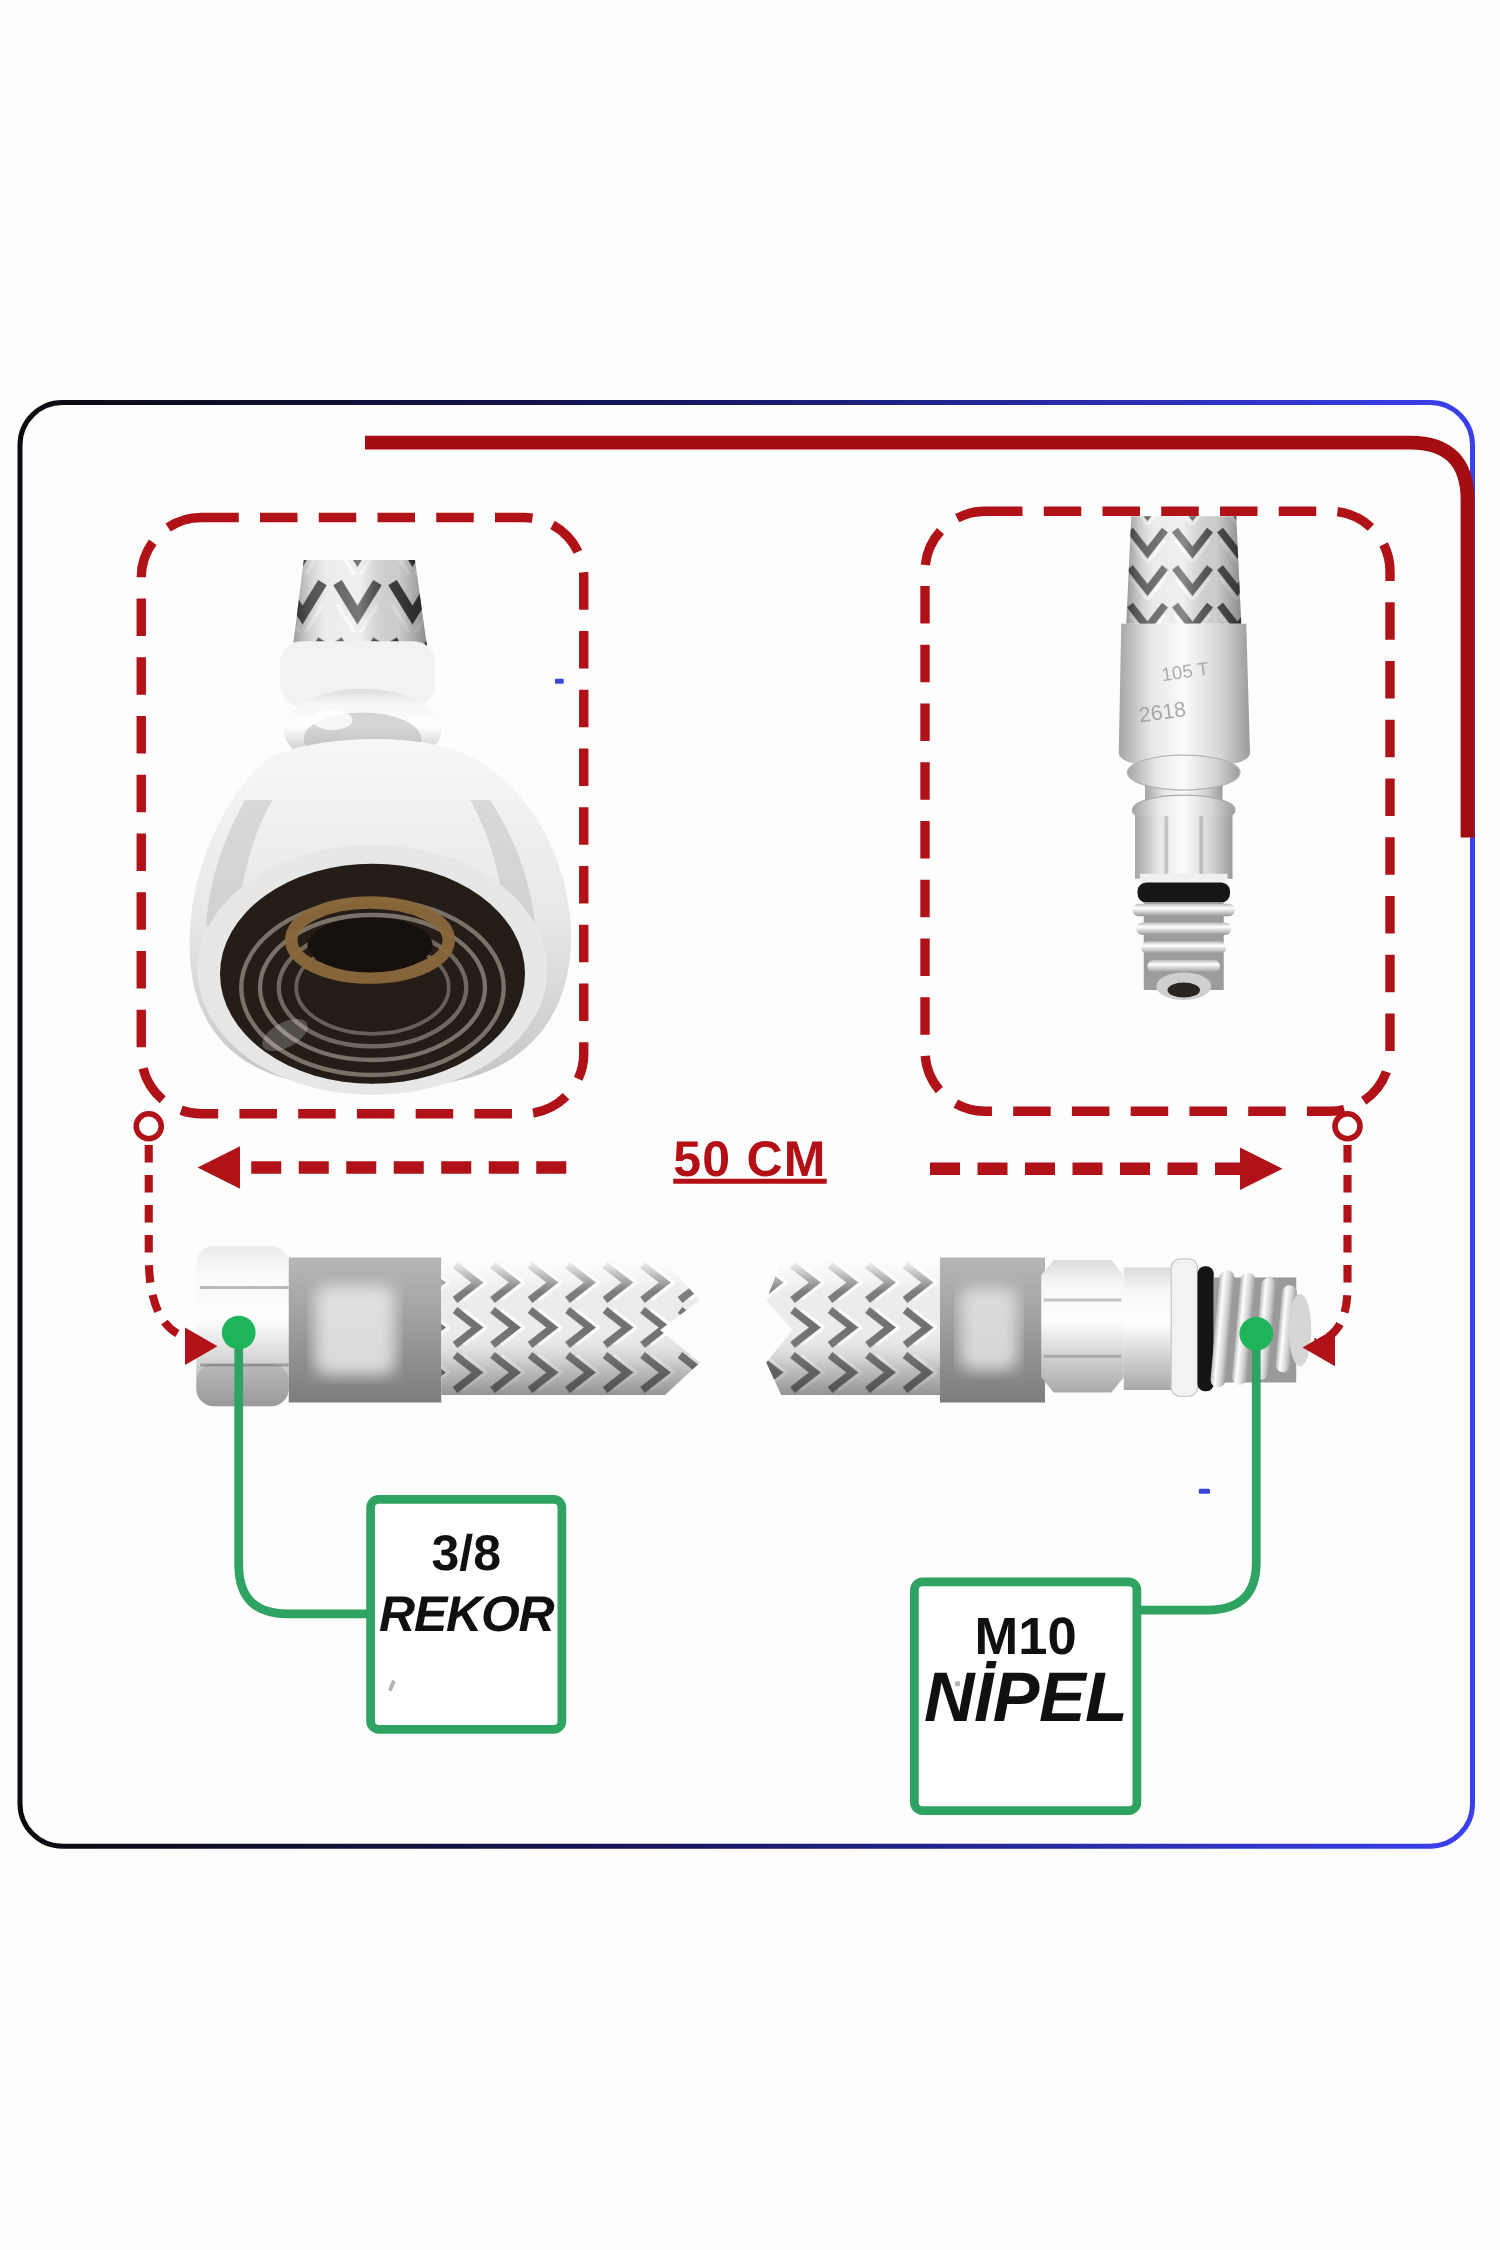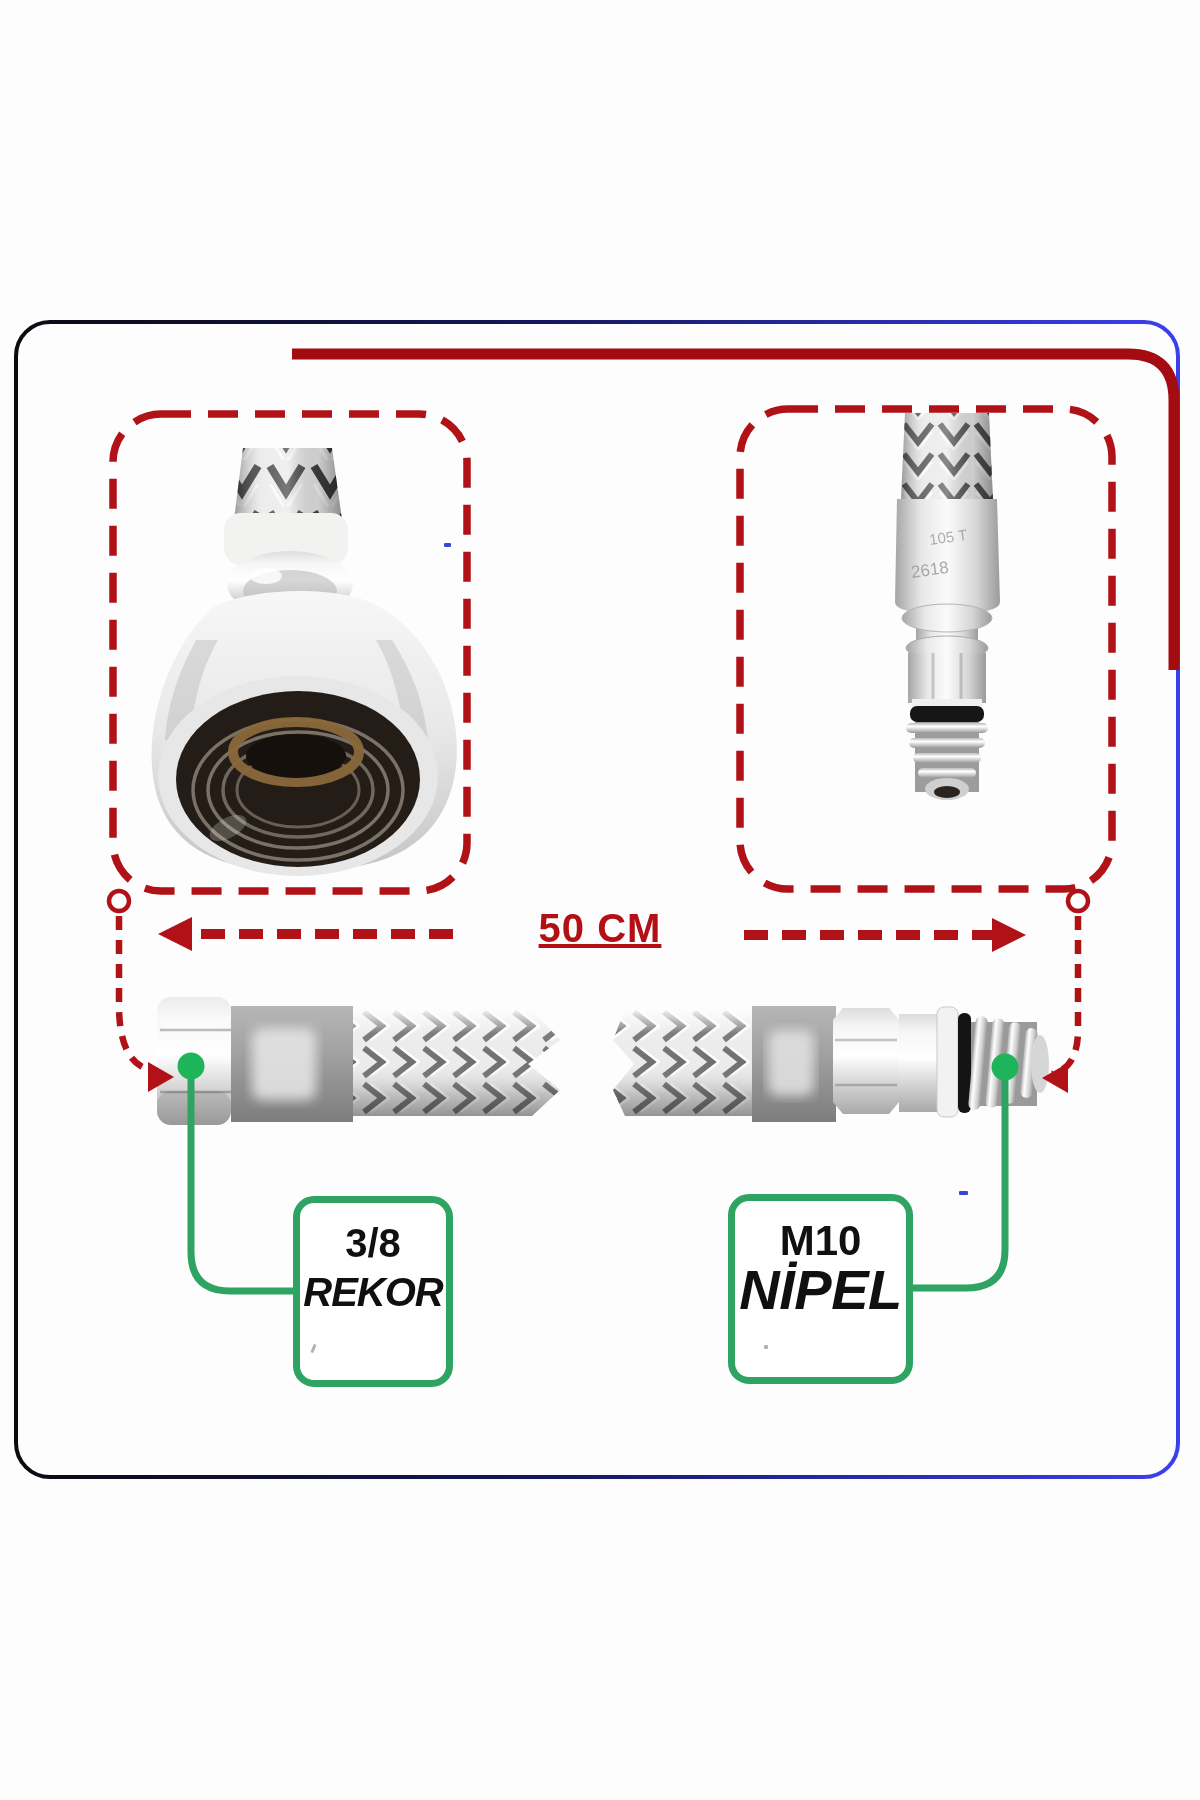--- a/index.html
+++ b/index.html
@@ -8,27 +8,27 @@
   svg{position:absolute;left:0;top:0;}
   .stroke-dred{stroke:var(--dashed-red);}
   .fill-dred{fill:var(--dashed-red);}
   .stroke-thickred{stroke:var(--thick-red);}
   .stroke-green{stroke:var(--green);}
   .fill-dotgreen{fill:var(--dot-green);}
 
   .len-label{position:absolute;left:600px;top:906px;transform:translateX(-50%);
              font-size:40px;font-weight:700;letter-spacing:1px;color:var(--text-red);white-space:nowrap;text-decoration:underline;}
 
-  .callout{position:absolute;background:#ffffff;border:7px solid var(--green);border-radius:21px;
+  .callout{position:absolute;background:#ffffff;border:7px solid var(--green);border-radius:10px;
            display:flex;flex-direction:column;align-items:center;padding-top:17px;box-sizing:border-box;
            color:var(--label-text);font-weight:700;text-align:center;}
   .callout .l1{font-size:40px;line-height:46px;}
   .callout .l2{font-size:40px;line-height:52px;letter-spacing:-1px;font-style:italic;}
   .callout-left{left:293px;top:1196px;width:160px;height:191px;}
-  .callout-right{left:728px;top:1194px;width:185px;height:190px;}
+  .callout-right{left:728px;top:1262px;width:185px;height:190px;}
   .callout-right .l1{font-size:42px;}
   .callout-right .l2{font-size:56px;letter-spacing:-0.5px;}
 
   .speck-blue{position:absolute;background:#3946d8;border-radius:1px;}
   .speck-gray{position:absolute;background:#8a8a8a;border-radius:1px;opacity:.65;}
 </style>
 </head>
 <body>
 
 <div class="canvas">

